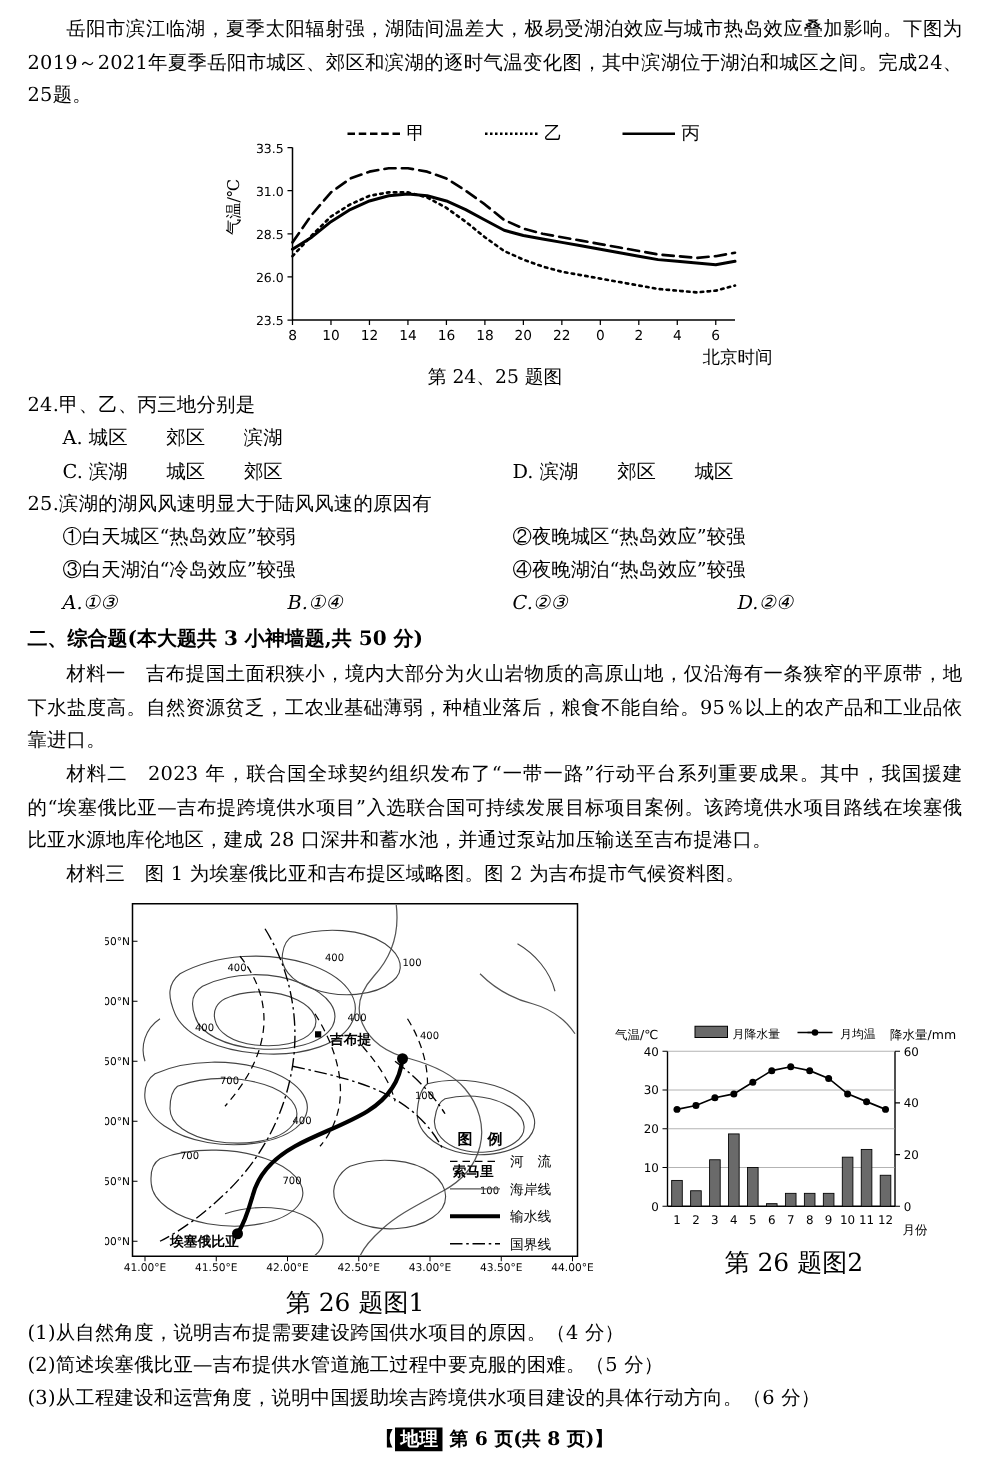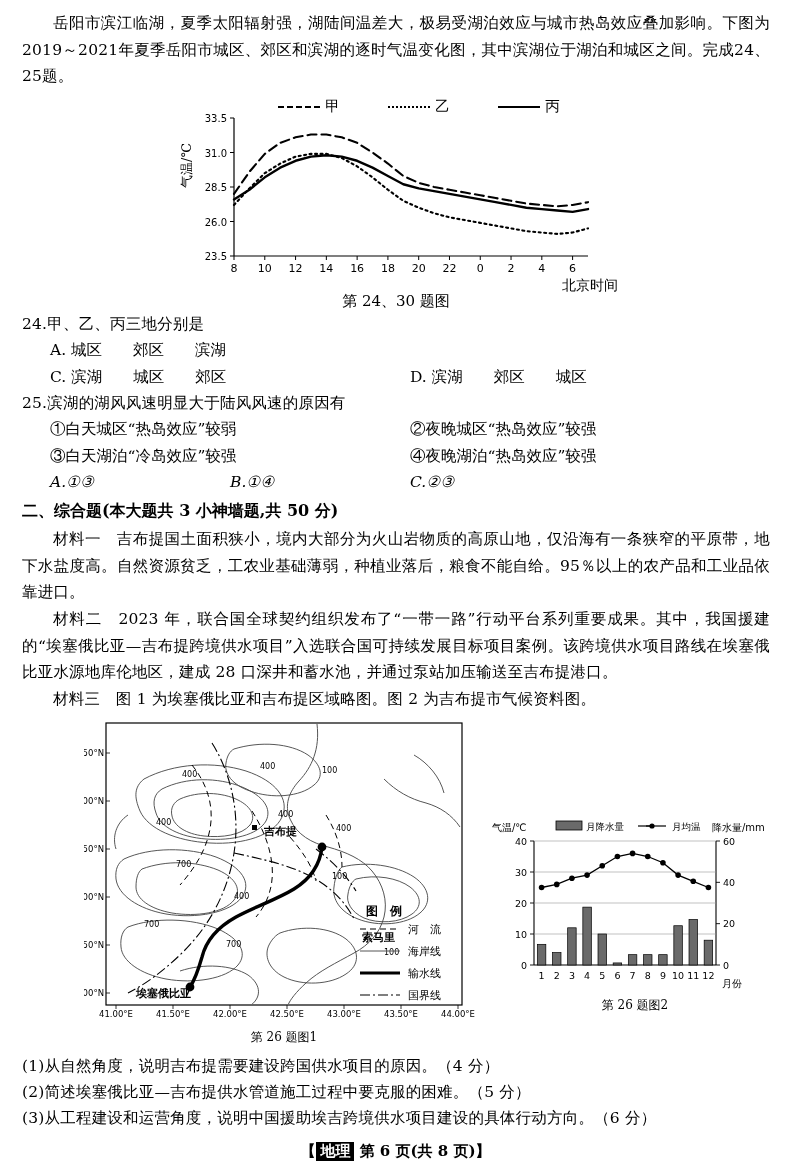--- a/index.html
+++ b/index.html
@@ -98,21 +98,21 @@
   }
 
   
   .fig-row {
     position: relative;
     margin-top: 6px;
     height: 330px;
   }
   .map-cap, .clim-cap {
     text-align: center;
-    font-size: 12px;
+    font-size: 20px;
   }
 
   
   .footer {
     position: absolute;
     left: 0; right: 0;
     bottom: 8px;
     text-align: center;
     font-size: 15px;
     font-weight: bold;
@@ -196,21 +196,21 @@
 
       <g id="c1-series" fill="none" stroke="#000">
           <polyline points="58,97.9 73.3913043478261,75.82 88.78260869565217,57.88000000000001 104.17391304347825,46.84 119.56521739130434,41.31999999999999 134.95652173913044,38.560000000000045 150.3478260869565,38.560000000000045 165.73913043478262,41.31999999999999 181.1304347826087,46.84 196.52173913043478,56.5 211.91304347826087,67.54 227.30434782608697,79.96 242.69565217391303,86.86 258.0869565217391,91 273.47826086956525,93.75999999999999 288.8695652173913,96.51999999999998 304.2608695652174,99.28000000000003 319.6521739130435,102.04 335.04347826086956,104.8 350.4347826086956,107.56 365.82608695652175,108.94 381.2173913043478,110.31999999999998 396.60869565217394,108.94 412,106.18000000000002" fill="none" stroke="#000" stroke-width="2.1" stroke-linejoin="round" stroke-linecap="round" stroke-dasharray="9,5"></polyline>
           <polyline points="58,108.94 73.3913043478261,92.38000000000001 88.78260869565217,77.2 104.17391304347825,67.54 119.56521739130434,60.64 134.95652173913044,57.88000000000001 150.3478260869565,57.88000000000001 165.73913043478262,62.01999999999997 181.1304347826087,70.3 196.52173913043478,81.34 211.91304347826087,93.75999999999999 227.30434782608697,104.8 242.69565217391303,111.7 258.0869565217391,117.21999999999997 273.47826086956525,121.35999999999999 288.8695652173913,124.11999999999998 304.2608695652174,126.88000000000002 319.6521739130435,129.64000000000001 335.04347826086956,132.4 350.4347826086956,135.16 365.82608695652175,136.54000000000002 381.2173913043478,137.92 396.60869565217394,136.54000000000002 412,132.4" fill="none" stroke="#000" stroke-width="2.1" stroke-linejoin="round" stroke-linecap="round" stroke-dasharray="2,3.5"></polyline>
           <polyline points="58,103.41999999999999 73.3913043478261,93.75999999999999 88.78260869565217,81.34 104.17391304347825,71.68 119.56521739130434,64.78000000000003 134.95652173913044,60.64 150.3478260869565,59.25999999999999 165.73913043478262,60.64 181.1304347826087,64.78000000000003 196.52173913043478,71.68 211.91304347826087,79.96 227.30434782608697,88.24000000000001 242.69565217391303,92.38000000000001 258.0869565217391,95.14000000000001 273.47826086956525,97.9 288.8695652173913,100.66 304.2608695652174,103.41999999999999 319.6521739130435,106.18000000000002 335.04347826086956,108.94 350.4347826086956,111.7 365.82608695652175,113.08000000000001 381.2173913043478,114.46 396.60869565217394,115.84 412,113.08000000000001" fill="none" stroke="#000" stroke-width="2.4" stroke-linejoin="round" stroke-linecap="round"></polyline>
         </g>
     </svg>
 
     <div class="c1-ylabel">气温/℃</div>
     <div class="c1-xlabel">北京时间</div>
-    <div class="chart1-cap">第 24、30 题图</div>
+    <div class="chart1-cap">第 24、25 题图</div>
   </div>
 
   <div class="q-line">24.甲、乙、丙三地分别是</div>
   <div class="opts">
     <div>A. 城区　　郊区　　滨湖</div>
   </div>
   <div class="opts">
     <div>C. 滨湖　　城区　　郊区</div>
     <div>D. 滨湖　　郊区　　城区</div>
   </div>
@@ -221,20 +221,21 @@
     <div>②夜晚城区“热岛效应”较强</div>
   </div>
   <div class="opts">
     <div>③白天湖泊“冷岛效应”较强</div>
     <div>④夜晚湖泊“热岛效应”较强</div>
   </div>
   <div class="opts4">
     <div>A.①③</div>
     <div>B.①④</div>
     <div>C.②③</div>
+    <div>D.②④</div>
   </div>
 
   <div class="sec-title">二、综合题(本大题共 3 小神墙题,共 50 分)</div>
 
   <div class="para indent2">材料一　吉布提国土面积狭小，境内大部分为火山岩物质的高原山地，仅沿海有一条狭窄的平原带，地下水盐度高。自然资源贫乏，工农业基础薄弱，种植业落后，粮食不能自给。95％以上的农产品和工业品依靠进口。</div>
   <div class="para indent2">材料二　2023 年，联合国全球契约组织发布了“一带一路”行动平台系列重要成果。其中，我国援建的“埃塞俄比亚—吉布提跨境供水项目”入选联合国可持续发展目标项目案例。该跨境供水项目路线在埃塞俄比亚水源地库伦地区，建成 28 口深井和蓄水池，并通过泵站加压输送至吉布提港口。</div>
   <div class="para indent2">材料三　图 1 为埃塞俄比亚和吉布提区域略图。图 2 为吉布提市气候资料图。</div>
 
   <div class="fig-row">
 

